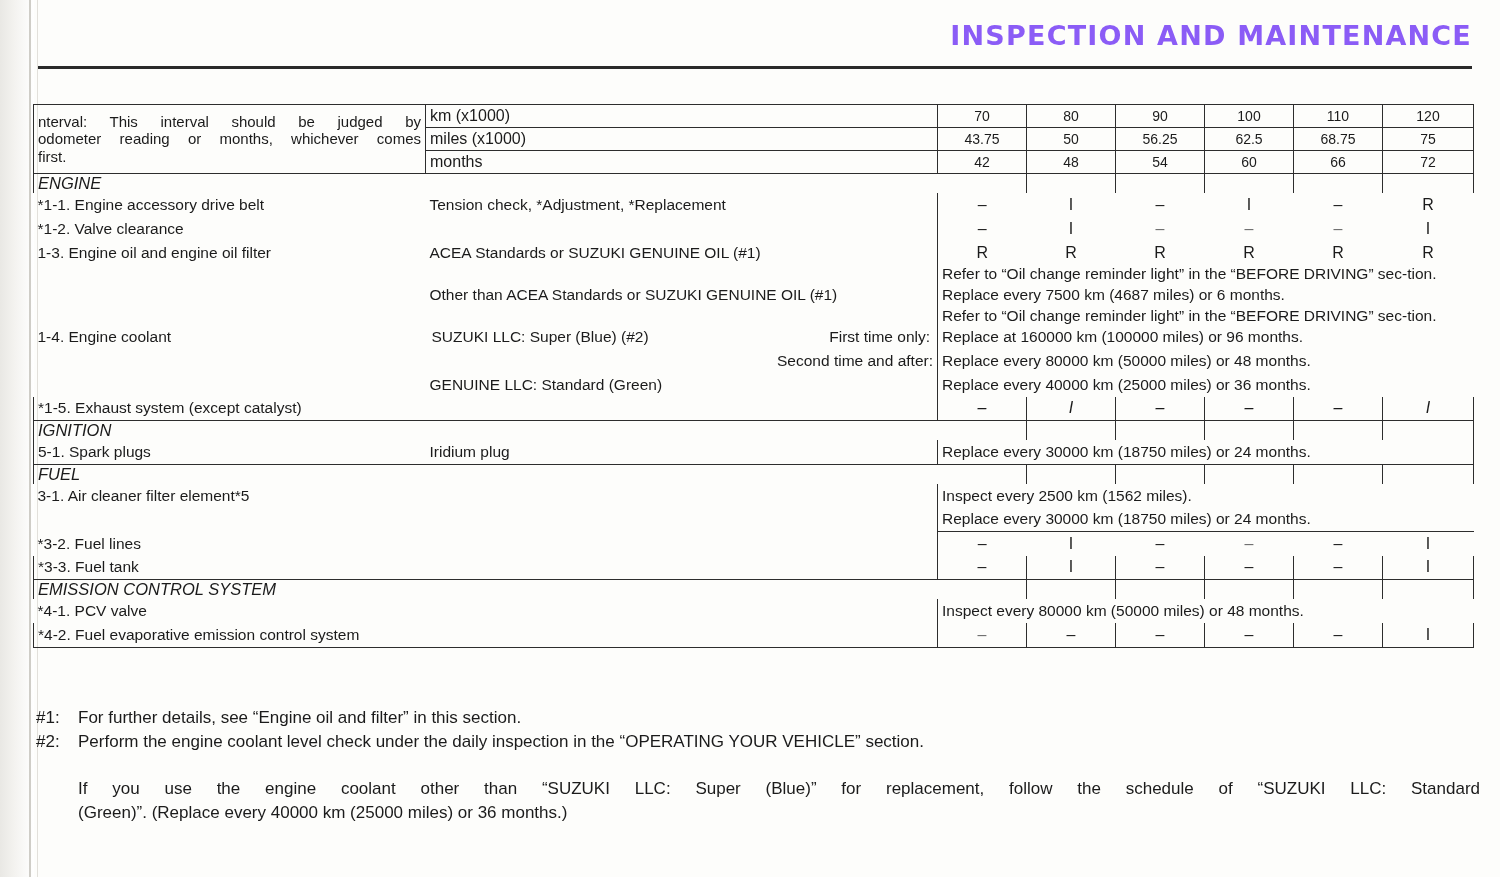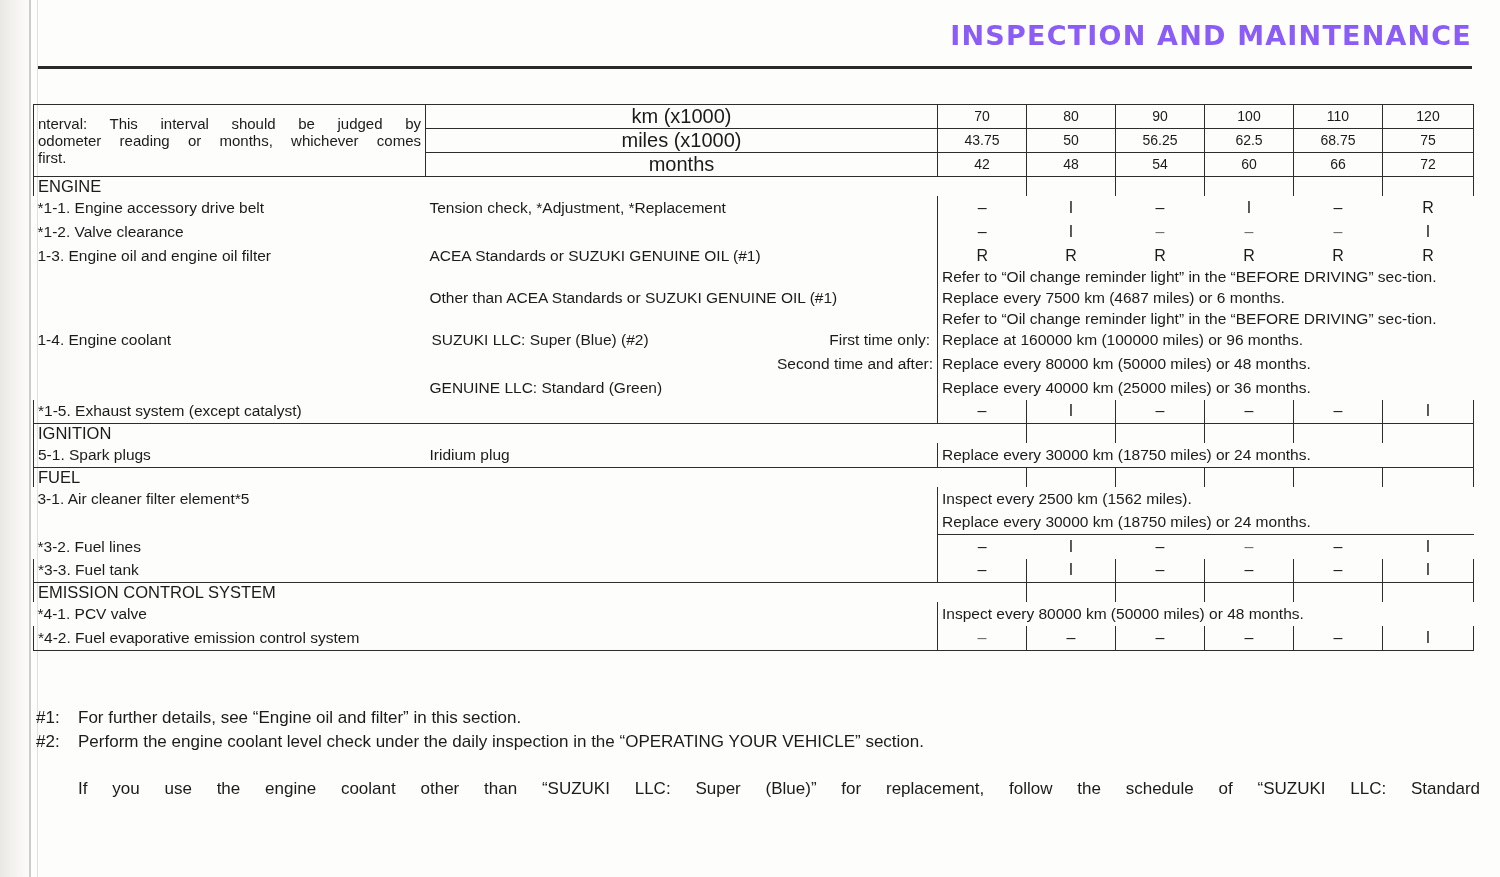--- a/index.html
+++ b/index.html
@@ -70,37 +70,37 @@
     table-layout: fixed;
     font-size: 15.5px;
   }
   table.sched td {
     border: 1px solid #2d2d2d;
     padding: 0 4px;
     vertical-align: middle;
     line-height: 1.15;
   }
   .no-top { border-top: none !important; }
-  .no-bot { border-bottom: none !important; }
+  .no-bot { border-bottom: none !important; font-style: italic; }
   .no-left { border-left: none !important; }
   .no-right { border-right: none !important; }
   .noline { border: none !important; }
 
   .c-interval {
     width: 392px;
     font-size: 15px;
     text-align: justify;
     text-align-last: justify;
     padding: 2px 5px;
   }
   .c-interval .line { display: block; }
   .c-unit {
-    text-align: center;
+    text-align: left;
     padding-right: 6px;
-    font-size: 20px;
+    font-size: 16px;
     height: 22px;
   }
   .c-num {
     width: 94px;
     text-align: center;
     font-size: 14px;
   }
   .c-item {
     width: 392px;
     padding-left: 6px;
@@ -391,16 +391,17 @@
     <div class="fn-row">
       <div class="fn-key">#1:</div>
       <div class="fn-body">For further details, see “Engine oil and filter” in this section.</div>
     </div>
     <div class="fn-row">
       <div class="fn-key">#2:</div>
       <div class="fn-body">Perform the engine coolant level check under the daily inspection in the “OPERATING YOUR VEHICLE” section.</div>
     </div>
     <div class="fn-cont">
       <div class="fn-body just">If you use the engine coolant other than “SUZUKI LLC: Super (Blue)” for replacement, follow the schedule of “SUZUKI LLC: Standard</div>
+      <div class="fn-body">(Green)”. (Replace every 40000 km (25000 miles) or 36 months.)</div>
     </div>
   </div>
 
 </div>
 
 </body></html>

